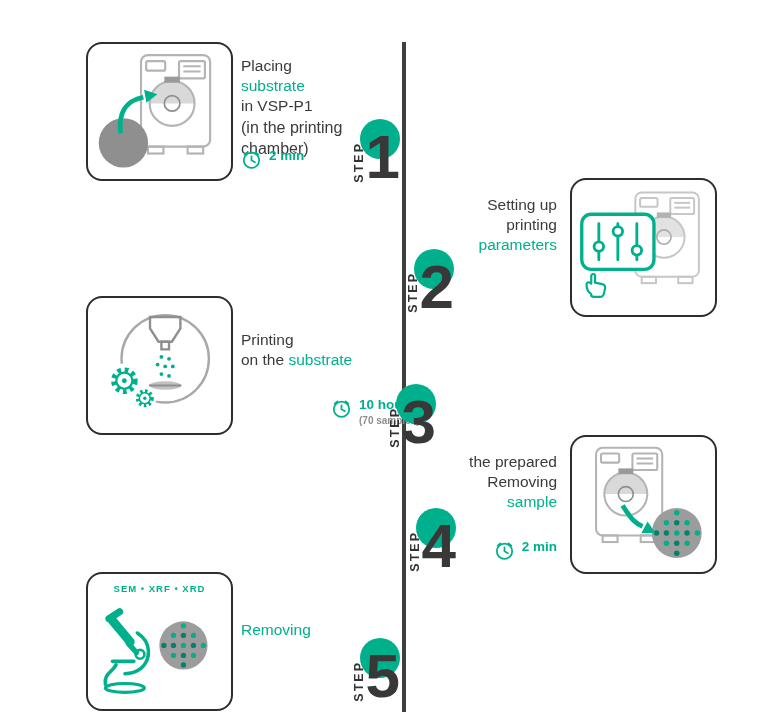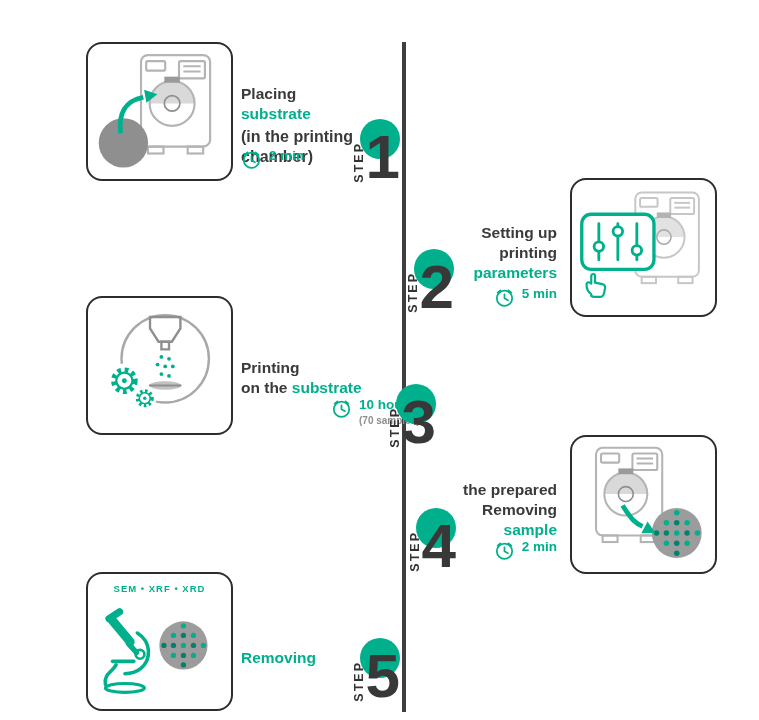--- a/index.html
+++ b/index.html
@@ -23,22 +23,22 @@
     border:2.5px solid #2D2D2D;border-radius:16px;background:#fff;
     overflow:hidden;
   }
   .box-art{display:block;width:100%;height:100%;padding:5px;}
   .box-art.short{height:calc(100% - 22px);}
   .methods{
     color:var(--accent);font-size:9.5px;font-weight:bold;
     text-align:center;letter-spacing:1px;padding-top:9px;height:22px;
   }
   .text-block{
-    position:absolute;font-weight:bold;color:var(--dark);
-    font-size:15.5px;line-height:1.28;margin-top:28px;
+    position:absolute;font-weight:normal;color:var(--dark);
+    font-size:15.5px;line-height:1.28;
   }
   .text-block.right{text-align:right;}
   .accent{color:var(--accent);}
   .note{font-size:16px;margin-top:3px;}
   .time-row{position:absolute;display:flex;align-items:flex-start;gap:7px;}
   .time-row.right{justify-content:flex-end;}
   .clock{width:21px;height:21px;flex-shrink:0;}
   .time-text{color:var(--accent);font-weight:bold;font-size:13.5px;line-height:1.1;}
   .time-note{color:#8E8E8E;font-size:10px;font-weight:bold;line-height:1.1;margin-top:2px;}
   .marker{position:absolute;display:flex;align-items:flex-end;height:62px;}
@@ -123,44 +123,39 @@
     <svg class="box-art" viewBox="0 0 140 130">
       <use href="#printer" x="36" y="0" width="100" height="113"></use>
       <circle cx="32" cy="98" r="26" fill="#8F8F8F"></circle>
       <path d="M29 88 C26 62 38 53 53 50" fill="none" stroke="#00B08C" stroke-width="5"></path>
       <path d="M0 -7 L13 0 L0 7 Z" fill="#00B08C" transform="translate(55,49) rotate(-10)"></path>
     </svg>
   </div>
   <div class="text-block" style="left:241px;top:56px;width:170px;">
     <div>Placing</div>
     <div class="accent">substrate</div>
+    <div>in VSP-P1</div>
     <div class="note">(in the printing chamber)</div>
   </div>
   <div class="time-row" style="left:241px;top:149px;">
     <svg class="clock">
         <use href="#clock"></use>
       </svg>
     <span class="time-text">2 min</span>
   </div>
   <div class="marker" style="left:353px;top:121px;">
     <span class="num-circle"></span>
     <span class="step-word">STEP</span>
     <span class="step-num">1</span>
   </div>
 
   <div class="text-block right" style="left:419px;top:195px;width:138px;">
     <div>Setting up</div>
     <div>printing</div>
     <div class="accent">parameters</div>
-  </div>
-  <div class="time-row right" style="left:419px;top:287px;width:138px;">
-    <svg class="clock">
-        <use href="#clock"></use>
-      </svg>
-    <span class="time-text">5 min</span>
   </div>
   <div class="icon-box" style="left:570px;top:178px;">
     <svg class="box-art" viewBox="0 0 140 130">
       <use href="#printer" x="48" y="2" width="92" height="104" opacity="0.75"></use>
       <rect x="5" y="30" width="76" height="58" rx="10" fill="#FFFFFF" stroke="#00B08C" stroke-width="3.5"></rect>
       <g stroke="#00B08C" stroke-width="3" stroke-linecap="round">
         <line x1="23" y1="40" x2="23" y2="78"></line>
         <line x1="43" y1="40" x2="43" y2="78"></line>
         <line x1="63" y1="40" x2="63" y2="78"></line>
       </g>

